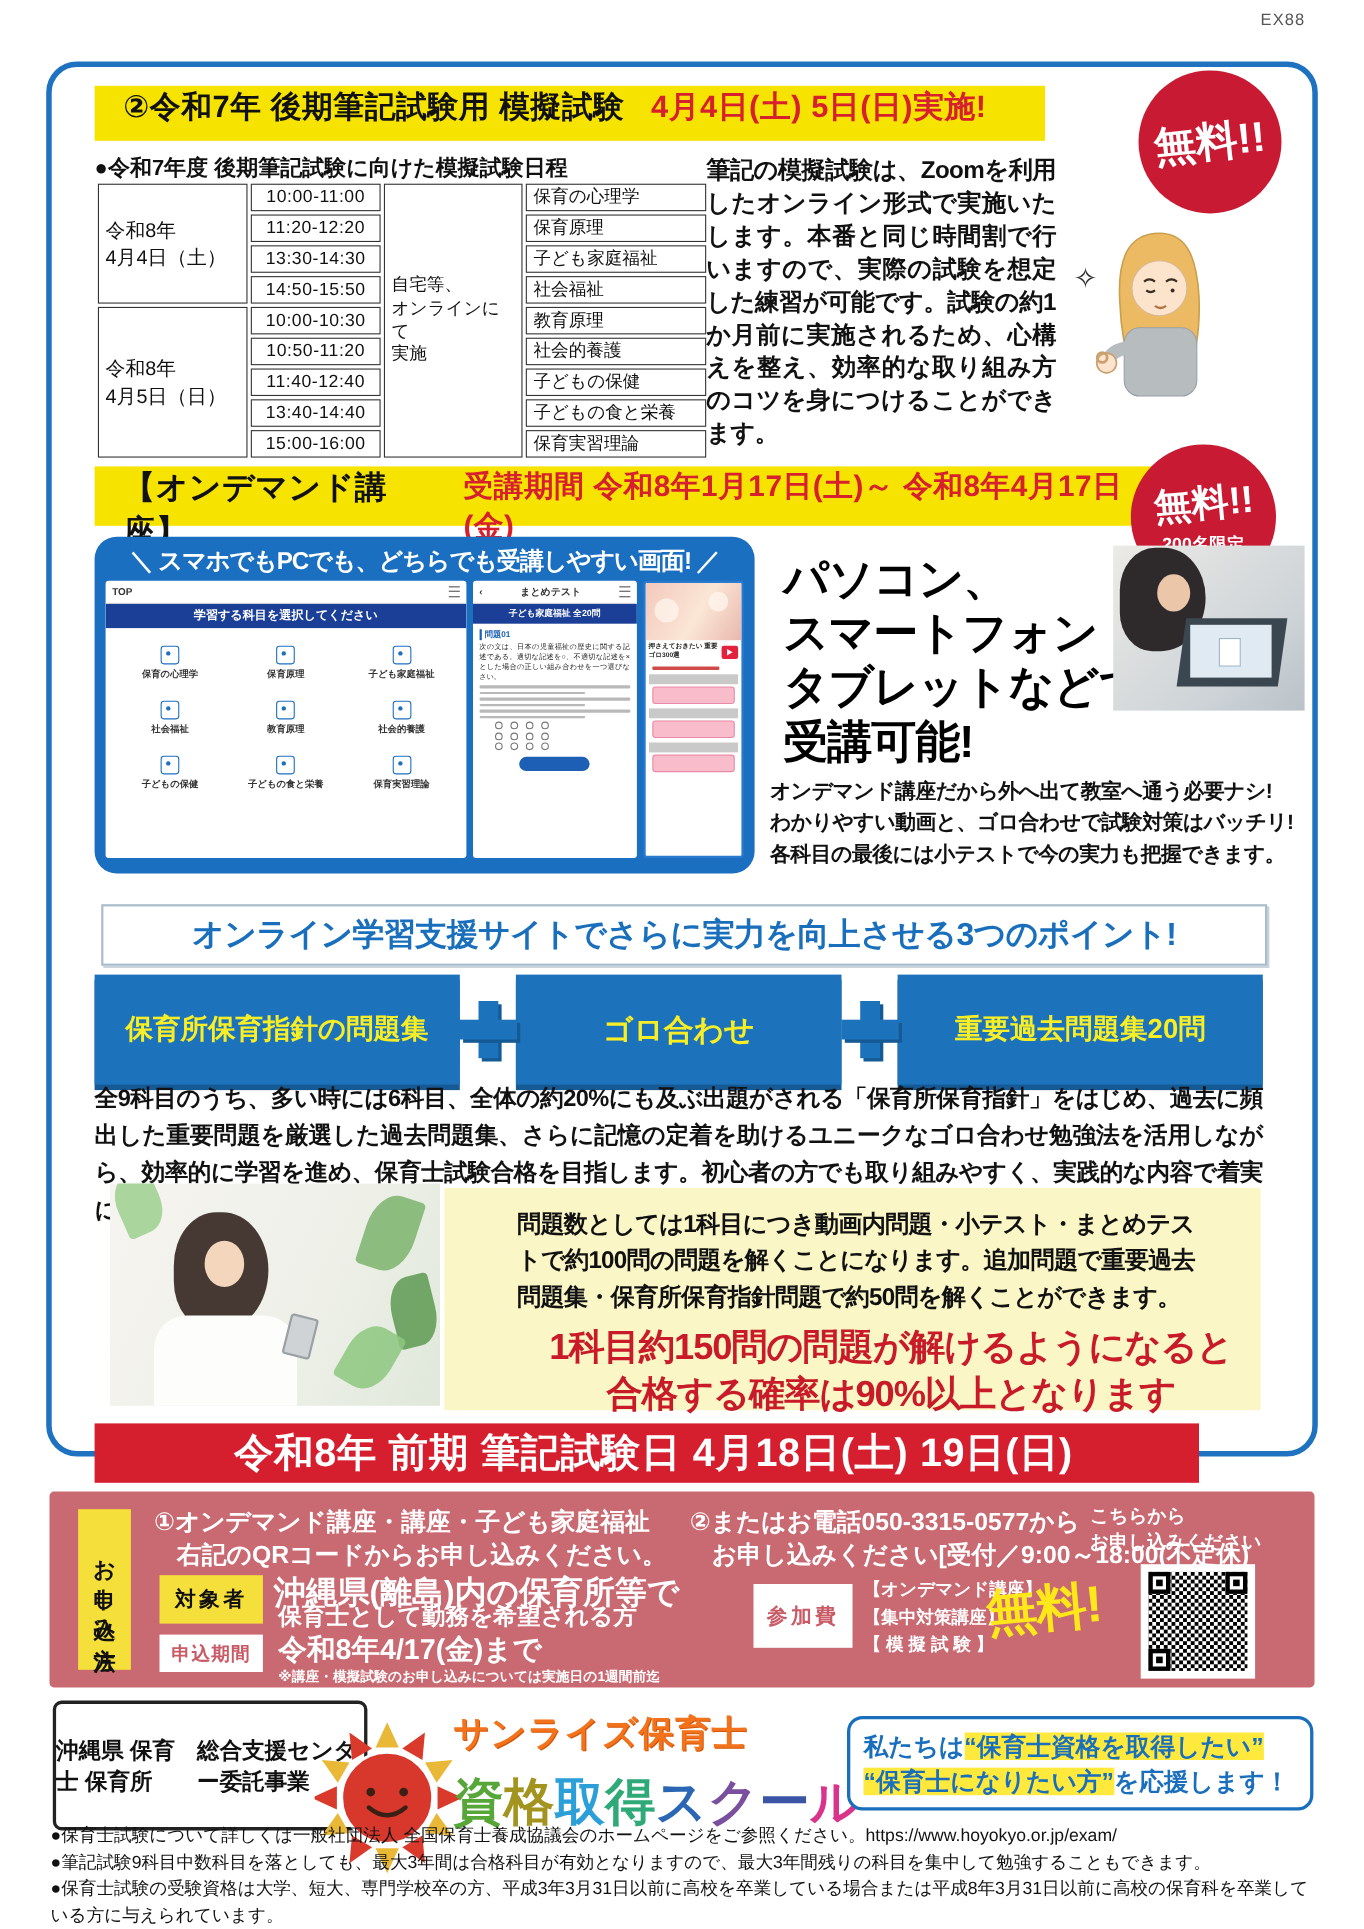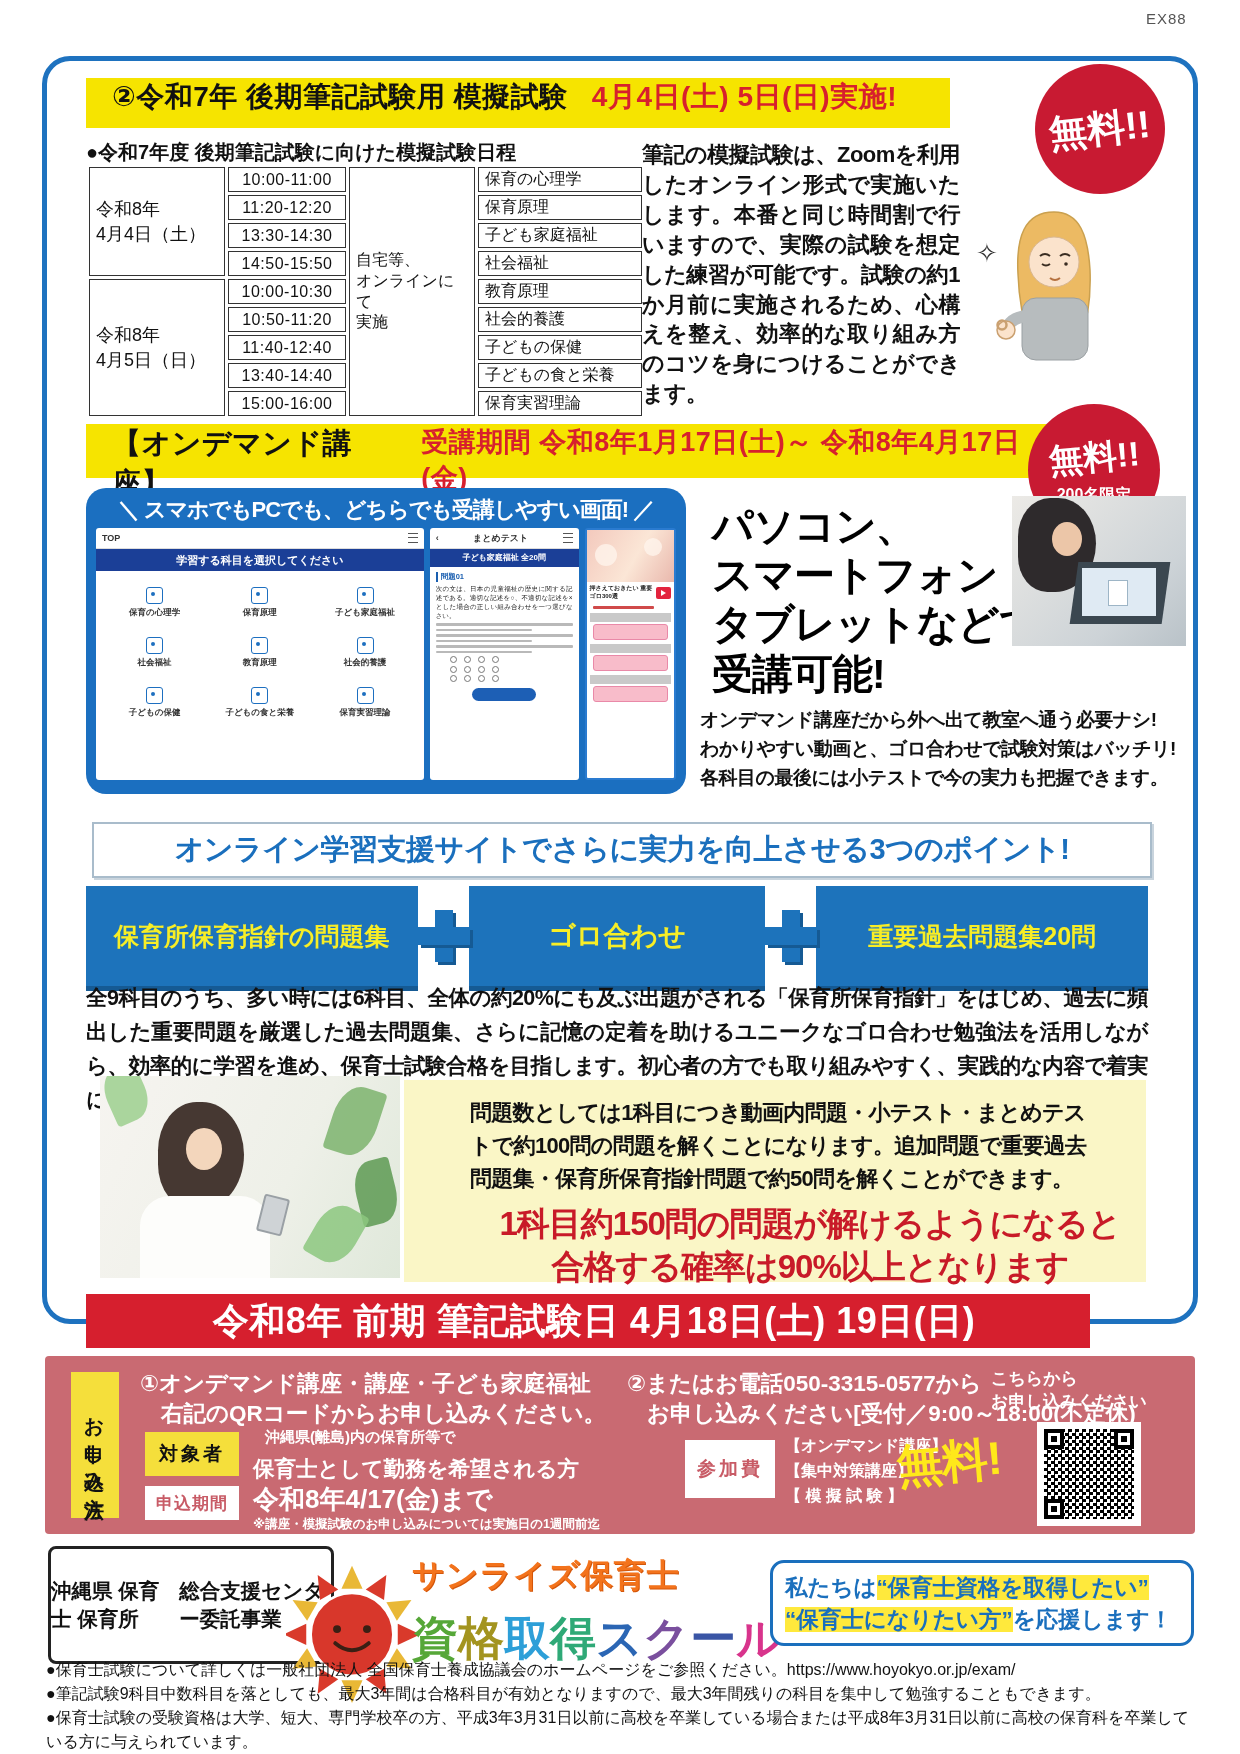--- a/index.html
+++ b/index.html
@@ -133,21 +133,21 @@
   .strip{position:absolute;left:26px;top:16px;width:48px;height:146px;background:#f5df3b;color:#111;
          writing-mode:vertical-rl;text-orientation:upright;font-size:20px;font-weight:800;letter-spacing:2px;
          display:flex;align-items:center;justify-content:center;}
   .ap-t{position:absolute;font-weight:700;}
   .s1a{left:95px;top:12px;font-size:22.5px;}
   .s1b{left:116px;top:42px;font-size:22.5px;}
   .s2a{left:582px;top:12px;font-size:22.5px;}
   .s2b{left:602px;top:42px;font-size:22.5px;}
   .lbl{position:absolute;display:flex;align-items:center;justify-content:center;font-weight:800;}
   .lbl-target{left:100px;top:76px;width:94px;height:44px;background:#f5df3b;color:#111;font-size:19px;letter-spacing:3px;}
-  .tgt1{left:220px;top:72px;font-size:15px;}
+  .tgt1{left:204px;top:72px;font-size:29px;}
   .tgt2{left:208px;top:98px;font-size:21.5px;}
   .lbl-period{left:100px;top:130px;width:94px;height:34px;background:#fff;color:#c85b66;font-size:17px;letter-spacing:1px;}
   .per-v{left:208px;top:126px;font-size:26px;font-weight:800;}
   .per-n{left:208px;top:160px;font-size:12.5px;font-weight:700;}
   .lbl-fee{left:640px;top:84px;width:90px;height:58px;background:#fff;color:#c85b66;font-size:19px;letter-spacing:3px;}
   .fee-items{left:740px;top:78px;font-size:16px;font-weight:800;line-height:1.55;}
   .fee-free{left:852px;top:76px;font-size:46px;font-weight:900;color:#ffe81a;transform:rotate(-5deg);letter-spacing:-1px;}
   .qr-lbl{left:946px;top:12px;font-size:17px;font-weight:700;line-height:1.35;}
   .qr{left:992px;top:66px;width:104px;height:104px;background:#fff;padding:7px;box-sizing:border-box;}
   .qr-in{width:100%;height:100%;position:relative;

